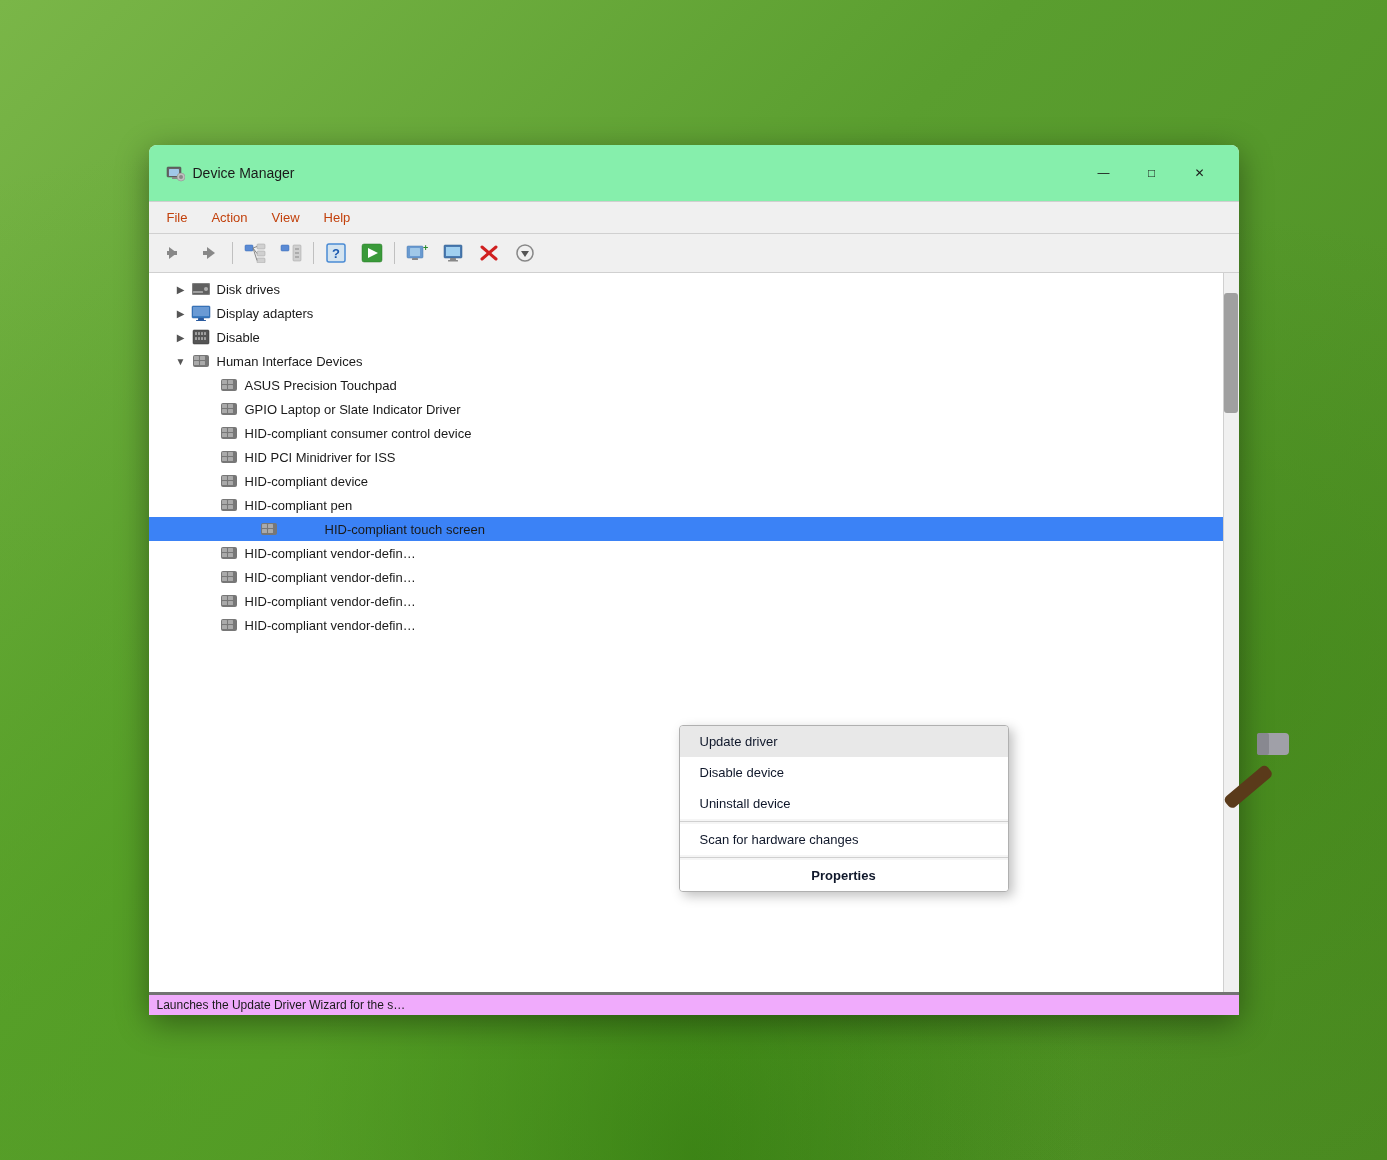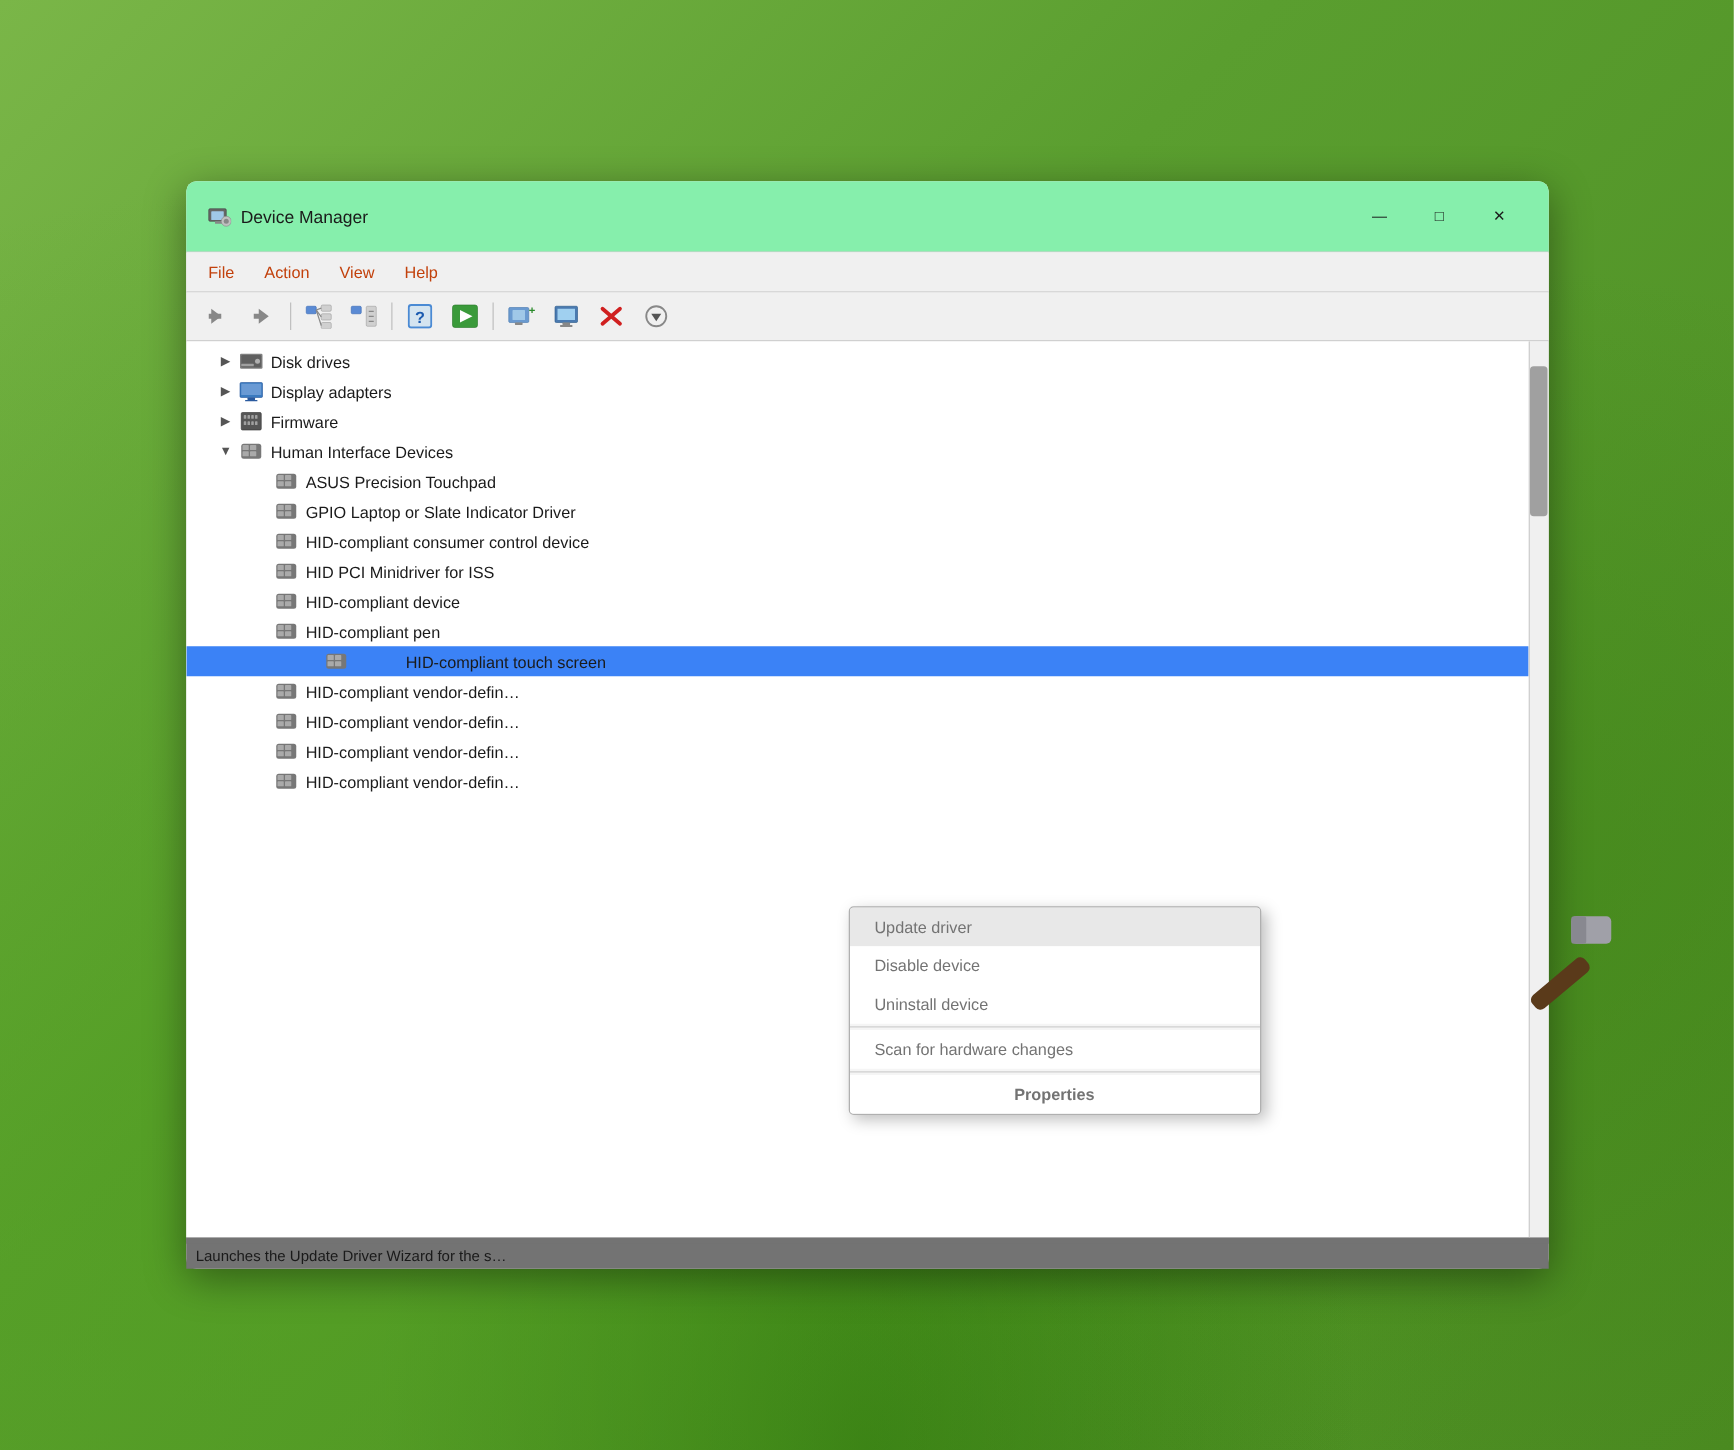--- a/index.html
+++ b/index.html
@@ -198,22 +198,22 @@
       height: 20px;
       margin-right: 6px;
       flex-shrink: 0;
       display: flex;
       align-items: center;
       justify-content: center;
     }
 
     
     .status-bar {
-      background: #737373;
-      border-top: 5px solid #737373;
+      background: #f0abfc;
+      border-top: 3px solid #737373;
       padding: 3px 8px;
       font-size: 12px;
       color: #1a1a1a;
       white-space: nowrap;
       overflow: hidden;
       text-overflow: ellipsis;
     }
 
     
     .context-menu {
@@ -225,21 +225,21 @@
       border: 1px solid #b0b0b0;
       box-shadow: 4px 4px 12px rgba(0,0,0,0.25);
       z-index: 100;
       border-radius: 4px;
       overflow: hidden;
     }
     .ctx-item {
       padding: 8px 20px;
       font-size: 13px;
       cursor: pointer;
-      color: #737373;
+      color: #0f172a;
       background: white;
     }
     .ctx-item.highlighted { background: #e8e8e8; }
     .ctx-item.bold {
       font-weight: 700;
       background: white;
       text-align: center;
     }
     .ctx-separator {
       height: 1px;
@@ -413,21 +413,21 @@
             <rect x="4" y="3" width="2" height="3" rx="0.5" fill="#a0a0a0"></rect>
             <rect x="7" y="3" width="2" height="3" rx="0.5" fill="#a0a0a0"></rect>
             <rect x="10" y="3" width="2" height="3" rx="0.5" fill="#a0a0a0"></rect>
             <rect x="13" y="3" width="2" height="3" rx="0.5" fill="#a0a0a0"></rect>
             <rect x="4" y="8" width="2" height="3" rx="0.5" fill="#a0a0a0"></rect>
             <rect x="7" y="8" width="2" height="3" rx="0.5" fill="#a0a0a0"></rect>
             <rect x="10" y="8" width="2" height="3" rx="0.5" fill="#a0a0a0"></rect>
             <rect x="13" y="8" width="2" height="3" rx="0.5" fill="#a0a0a0"></rect>
           </svg>
         </div>
-        <span>Firmware</span>
+        <span>Disable</span>
       </div>
 
       <div class="tree-item indent1">
         <div class="expand-icon">▼</div>
         <div class="device-icon">
           <svg width="20" height="16" viewBox="0 0 20 16">
             <rect x="2" y="2" width="16" height="12" rx="2" fill="#777"></rect>
             <rect x="3" y="3" width="5" height="4" rx="0.5" fill="#aaa"></rect>
             <rect x="9" y="3" width="5" height="4" rx="0.5" fill="#aaa"></rect>
             <rect x="3" y="8" width="5" height="4" rx="0.5" fill="#aaa"></rect>

